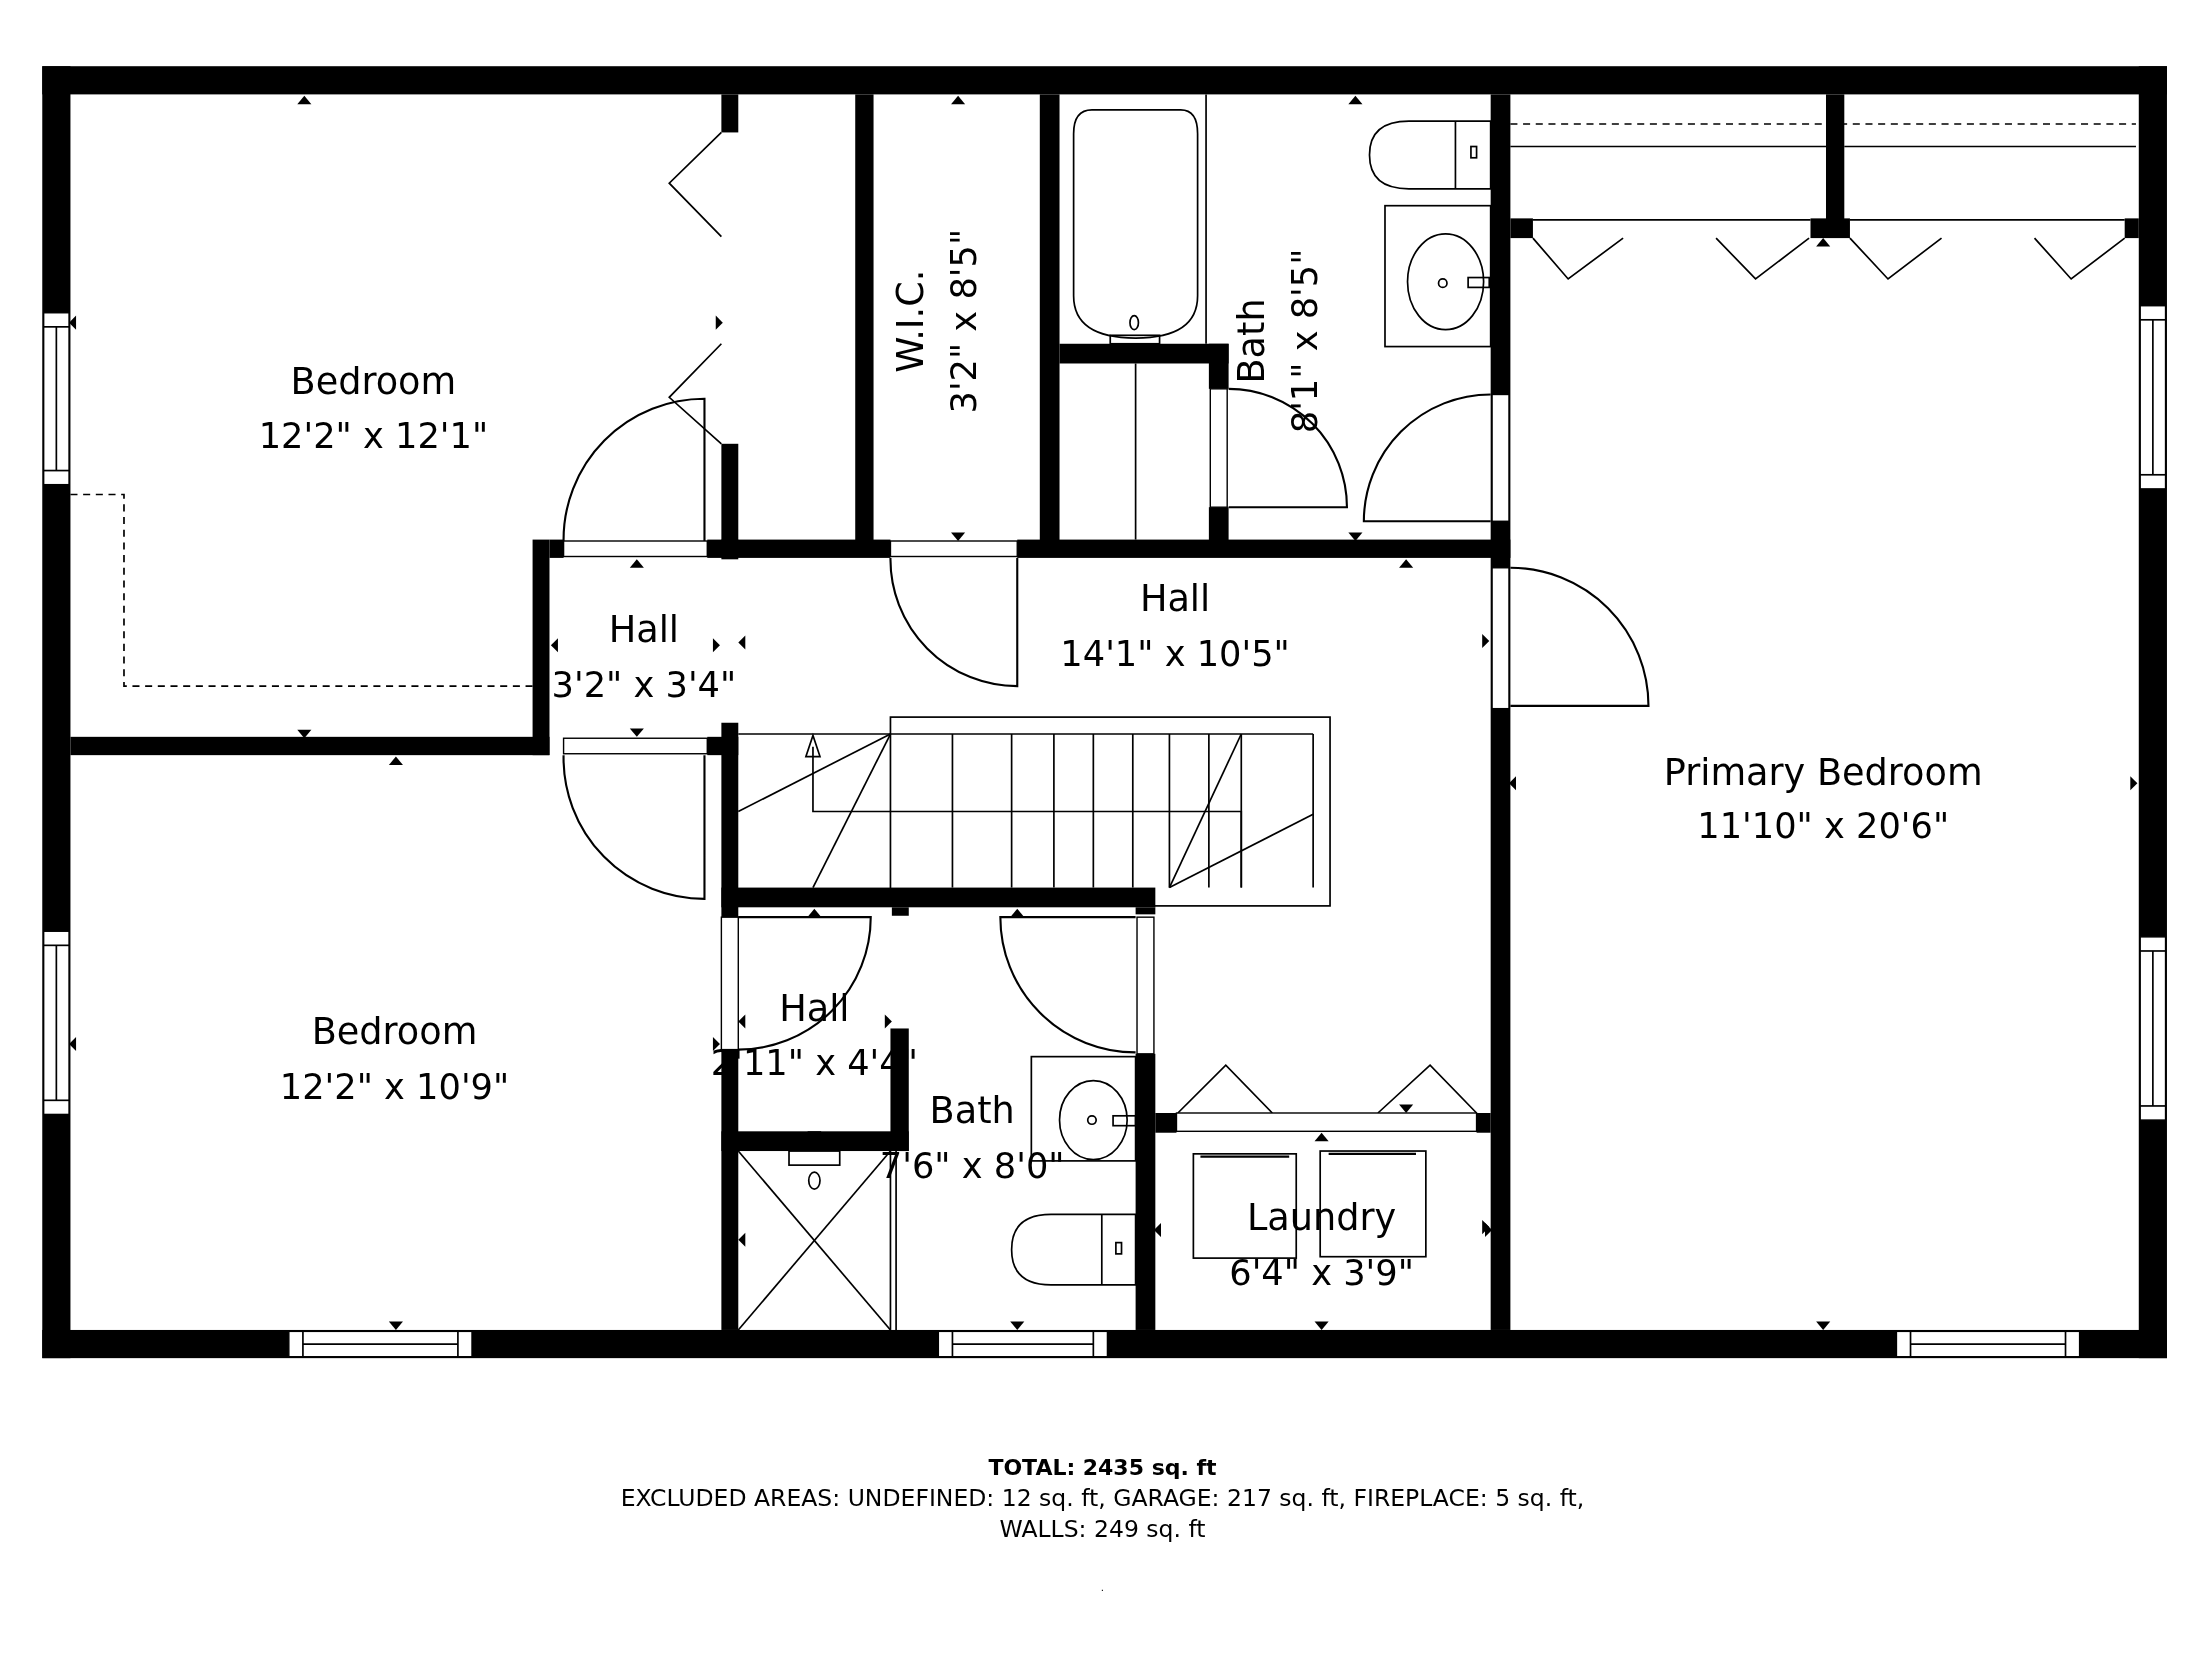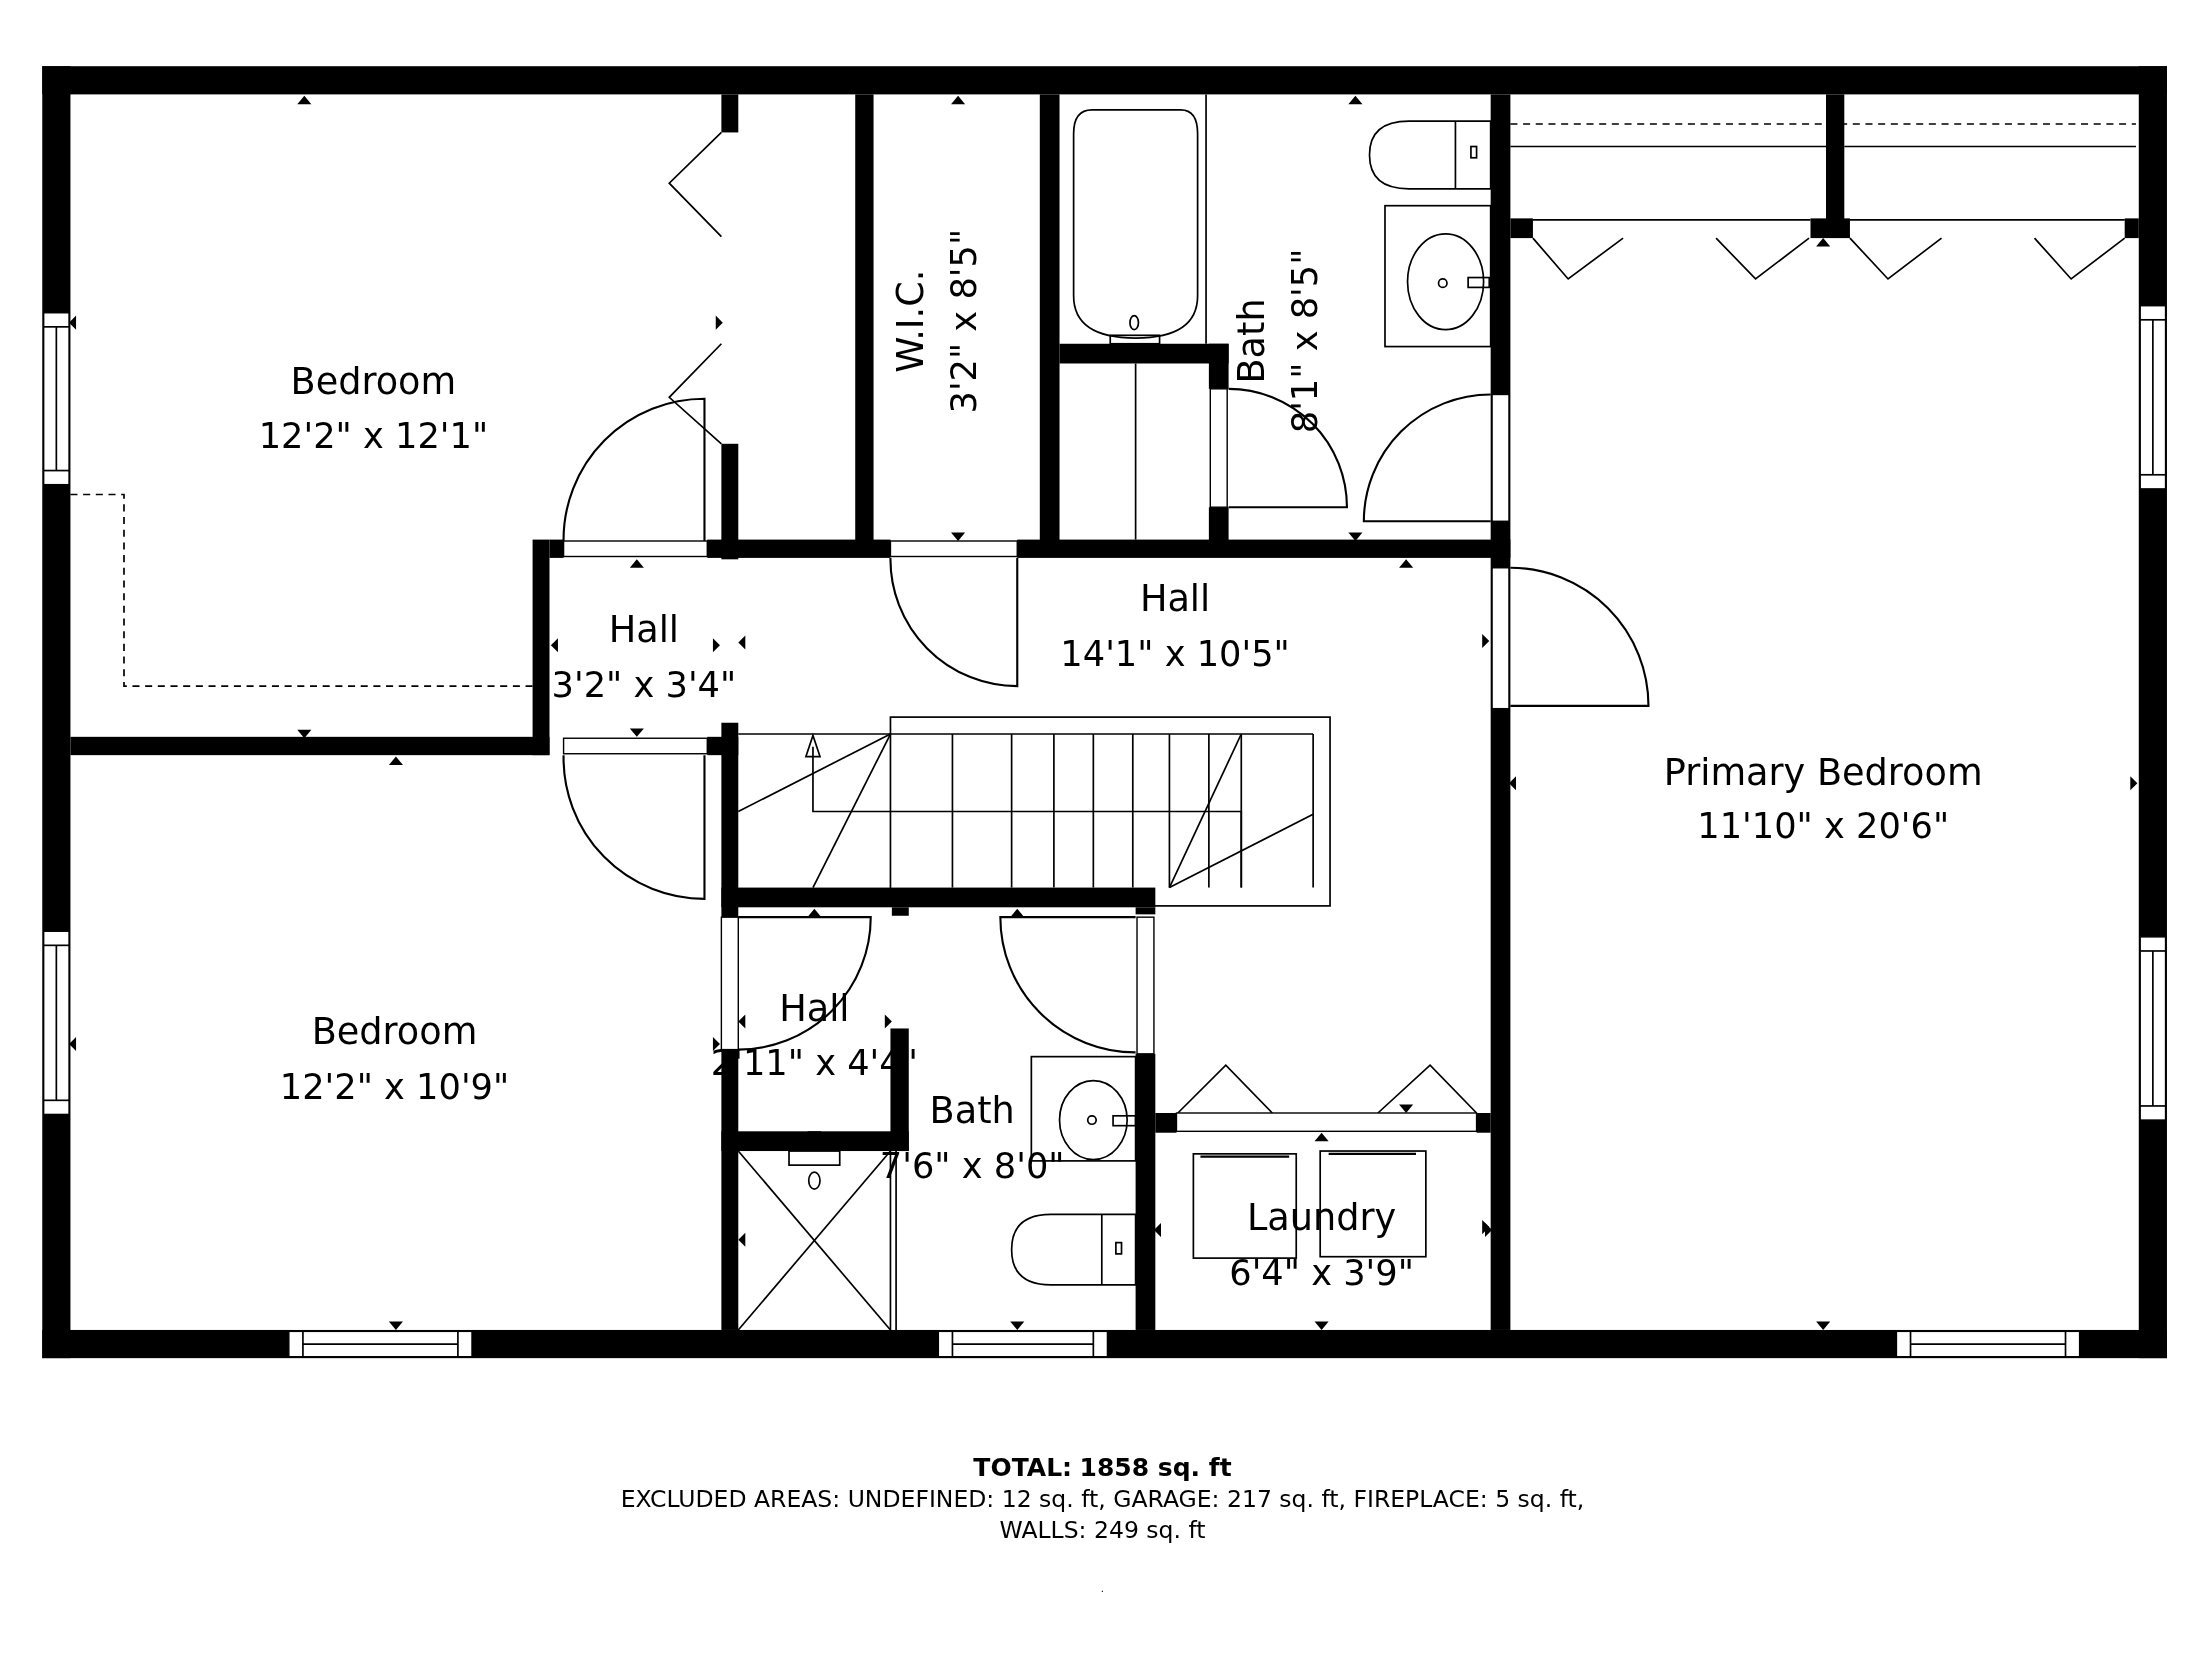--- a/index.html
+++ b/index.html
@@ -9,21 +9,21 @@
   .thin { fill: none; stroke: #000; stroke-width: 1.2; }
   .thin2 { fill: none; stroke: #000; stroke-width: 1.5; }
   .dash { fill: none; stroke: #000; stroke-width: 1.2; stroke-dasharray: 5 4; }
   .opening { fill: #fff; stroke: #000; stroke-width: 1; }
   .tri { fill: #000; }
   .room-name, .room-dim { font-family: "DejaVu Sans", sans-serif; fill: #000; text-anchor: middle; }
   .room-name { font-size: 26px; }
   .room-dim { font-size: 25px; }
   #summary { position: absolute; left: 0; width: 2205px; top: 1452px; text-align: center; font-family: "DejaVu Sans", sans-serif; color: #000; }
   #summary .line { font-size: 23.5px; line-height: 31px; }
-  #summary .total { font-weight: bold; font-size: 25px; }
+  #summary .total { font-weight: bold; font-size: 22px; }
 </style>
 </head>
 <body>
 
 <svg id="plan" viewBox="0 0 1565 1174" preserveAspectRatio="none" xmlns="http://www.w3.org/2000/svg">
 
   <g>
     <rect class="wall" x="30" y="47" width="1508" height="20"></rect>
     <rect class="wall" x="30" y="944" width="1508" height="20"></rect>
     <rect class="wall" x="30" y="47" width="20" height="917"></rect>
@@ -337,19 +337,19 @@
   </g>
   <g>
     <text class="room-name" x="938" y="873">Laundry</text>
     <text class="room-dim" x="938" y="912">6'4" x 3'9"</text>
   </g>
 </svg>
 
 <div id="summary">
   <div class="line">
     <span class="total">TOTAL:</span>
-    <span class="total">1858 sq. ft</span>
+    <span class="total">2435 sq. ft</span>
   </div>
   <div class="line">EXCLUDED AREAS: UNDEFINED: 12 sq. ft, GARAGE: 217 sq. ft, FIREPLACE: 5 sq. ft,</div>
   <div class="line">WALLS: 249 sq. ft</div>
   <div class="line" style="font-size:10.3px; margin-top:26.5px;">.</div>
 </div>
 
 
 </body></html>

